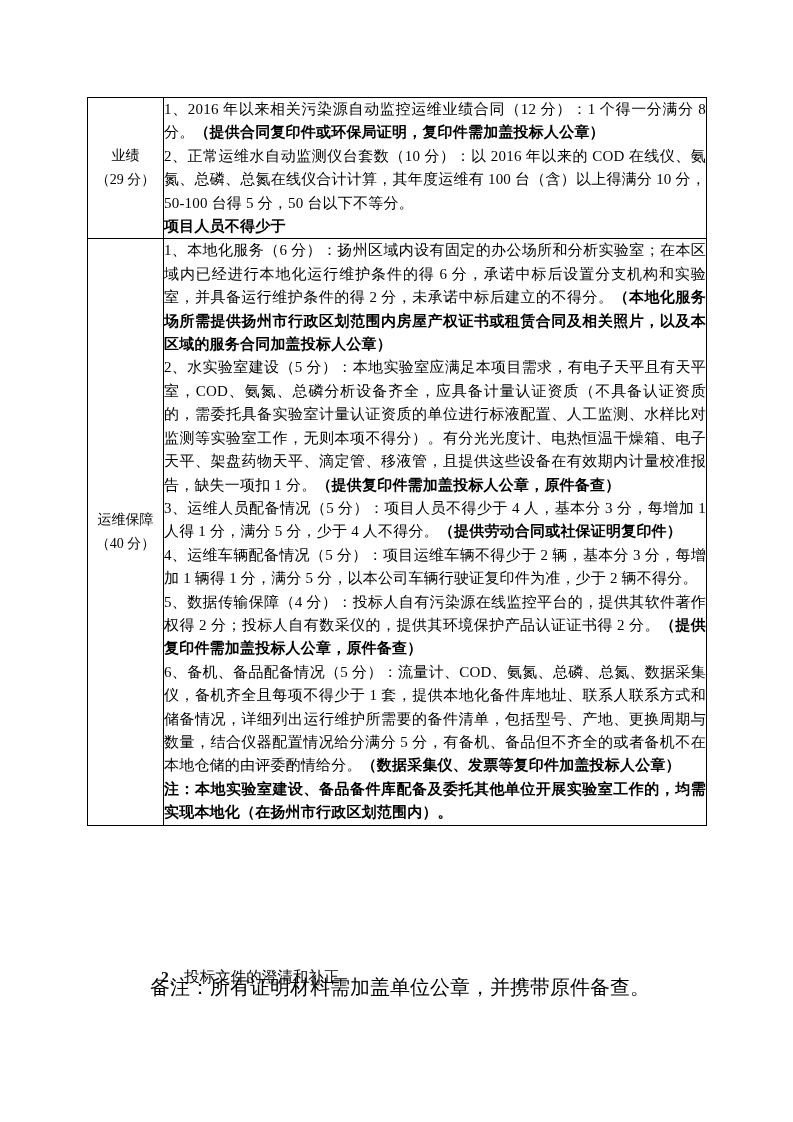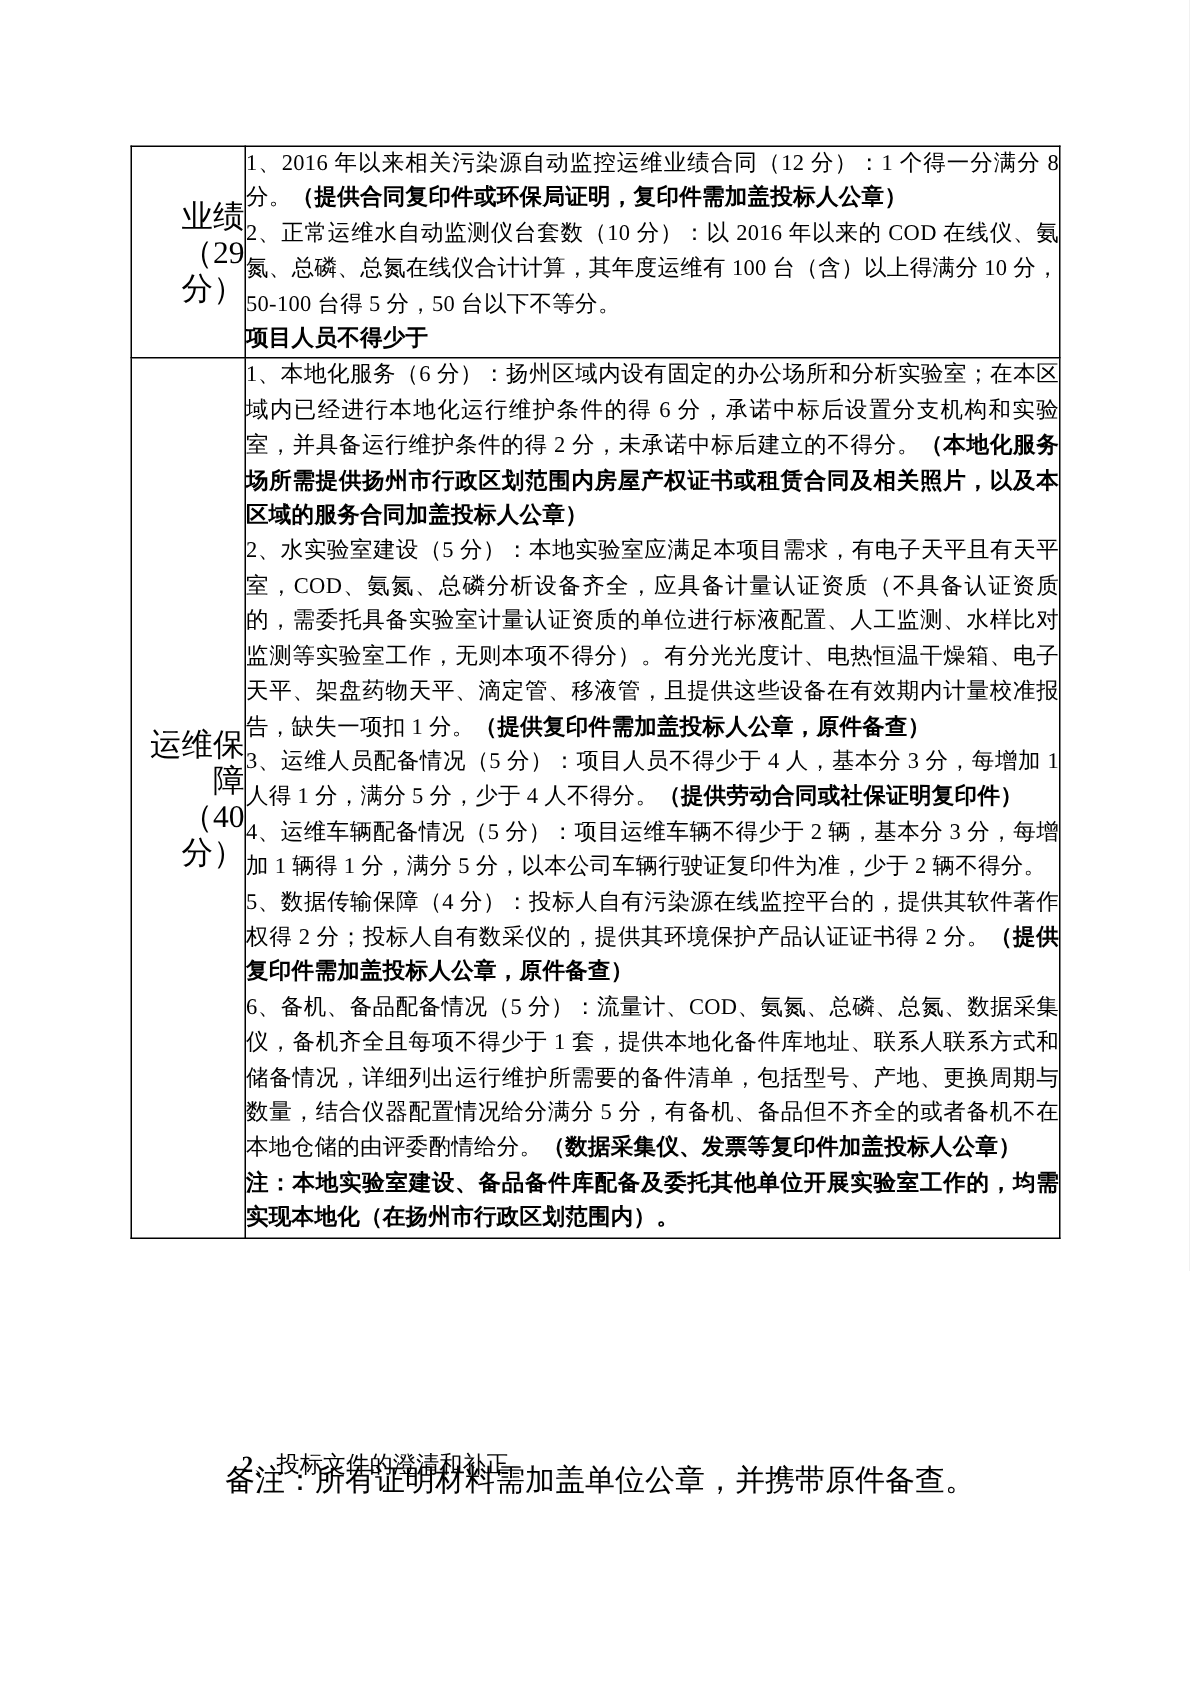--- a/index.html
+++ b/index.html
@@ -17,23 +17,23 @@
     width:620px;
     border-collapse:collapse;
     table-layout:fixed;
   }
   table.score-table td{
     border:1.6px solid #000;
     padding:0;
   }
   td.label-cell{
     width:75px;
-    text-align:right;
+    text-align:center;
     vertical-align:middle;
-    font-size:21px;
+    font-size:14px;
     line-height:24px;
   }
   td.content-cell{
     vertical-align:top;
     padding:4px 8px 4px 10px;
   }
   .para{
     margin:0;
     font-size:15px;
     line-height:23.4px;

